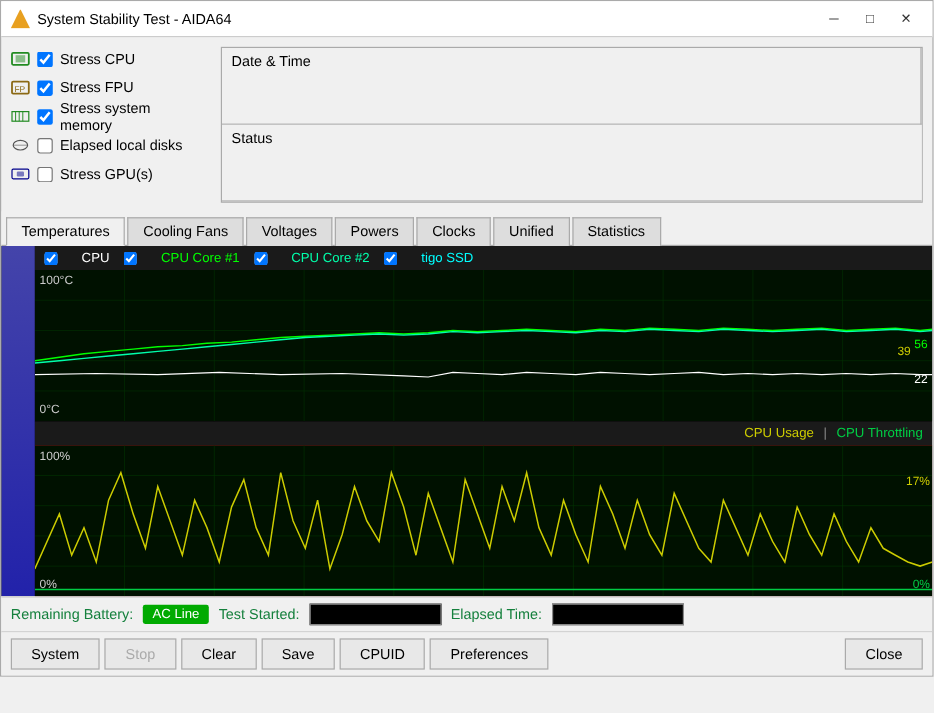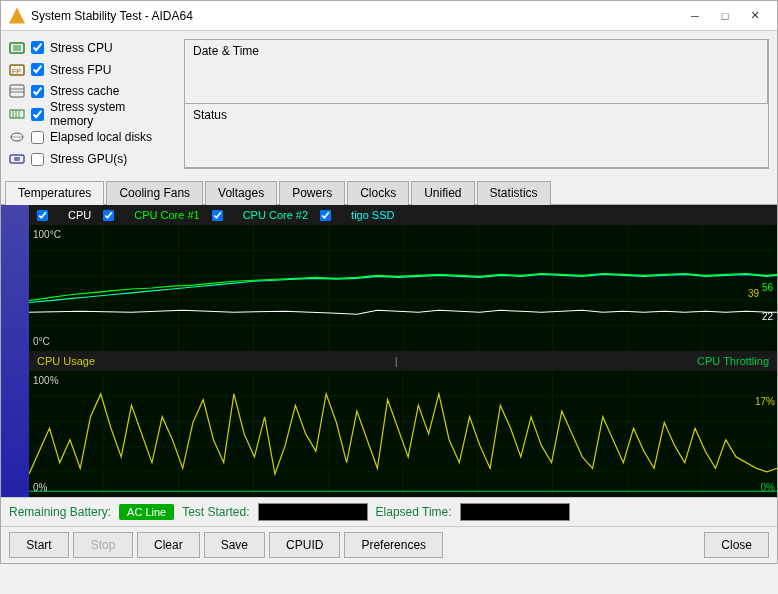--- a/index.html
+++ b/index.html
@@ -225,21 +225,21 @@
       font-size: 10px;
     }
 
     .chart2-legend {
       display: flex;
       align-items: center;
       gap: 8px;
       padding: 4px 8px;
       background: #1a1a1a;
       flex-shrink: 0;
-      justify-content: space-between;
+      justify-content: flex-end;
     }
 
     .bottom-bar {
       height: 30px;
       display: flex;
       align-items: center;
       gap: 8px;
       padding: 0 8px;
       border-top: 1px solid #ccc;
       border-bottom: 1px solid #ccc;
@@ -347,31 +347,20 @@
           <div class="stress-icon">
             <svg width="16" height="16">
                 <rect x="1" y="3" width="14" height="10" rx="1" fill="none" stroke="#8B6914" stroke-width="1.5"></rect>
                 <text x="3" y="12" font-size="7" fill="#8B6914">FP</text>
               </svg>
           </div>
           <input type="checkbox" checked="" style="">
           <span class="stress-label">Stress FPU</span>
         </div>
 
-        <div class="checkbox-row">
-          <div class="stress-icon">
-            <svg width="16" height="16">
-                <rect x="1" y="2" width="14" height="12" rx="1" fill="none" stroke="#555" stroke-width="1"></rect>
-                <line x1="1" y1="6" x2="15" y2="6" stroke="#555" stroke-width="0.8"></line>
-                <line x1="1" y1="9" x2="15" y2="9" stroke="#555" stroke-width="0.8"></line>
-              </svg>
-          </div>
-          <input type="checkbox" checked="" style="">
-          <span class="stress-label">Stress cache</span>
-        </div>
 
         <div class="checkbox-row">
           <div class="stress-icon">
             <svg width="16" height="16">
                 <rect x="1" y="4" width="14" height="8" rx="0" fill="none" stroke="#228B22" stroke-width="1"></rect>
                 <line x1="4" y1="4" x2="4" y2="12" stroke="#228B22" stroke-width="0.8"></line>
                 <line x1="7" y1="4" x2="7" y2="12" stroke="#228B22" stroke-width="0.8"></line>
                 <line x1="10" y1="4" x2="10" y2="12" stroke="#228B22" stroke-width="0.8"></line>
               </svg>
           </div>
@@ -530,21 +519,21 @@
     <div class="bottom-bar">
       <span class="bottom-label">Remaining Battery:</span>
       <div class="battery-badge">AC Line</div>
       <span class="bottom-label">Test Started:</span>
       <div class="value-box"></div>
       <span class="bottom-label">Elapsed Time:</span>
       <div class="value-box"></div>
     </div>
 
     <div class="button-bar">
-      <button class="btn btn-start">Start</button>
+      <button class="btn btn-start">System</button>
       <button class="btn" disabled="">Stop</button>
       <button class="btn">Clear</button>
       <button class="btn">Save</button>
       <button class="btn">CPUID</button>
       <button class="btn">Preferences</button>
       <button class="btn btn-close">Close</button>
     </div>
   </div>
 </div>
 

